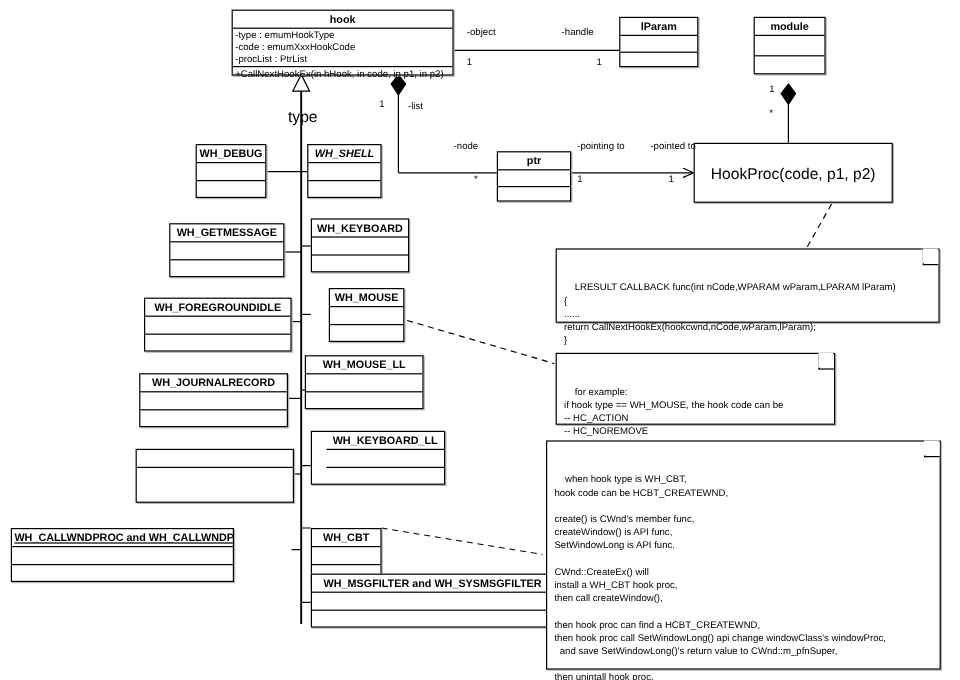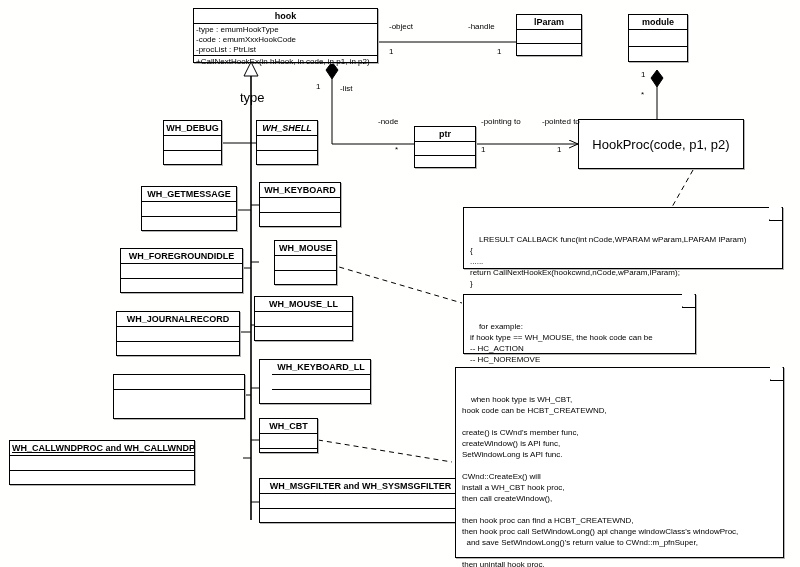--- a/index.html
+++ b/index.html
@@ -281,21 +281,21 @@
     <div class="attrs empty-row" style="height:15px;"></div>
     <div class="ops empty-row" style="height:15px;"></div>
   </div>
 
   <div class="uml-box" style="left:259px; top:359px; width:112px; height:45px;padding-left:12px;">
     <div class="title">WH_KEYBOARD_LL</div>
     <div class="attrs empty-row" style="height:15px;"></div>
     <div class="ops empty-row" style="height:15px;"></div>
   </div>
 
-  <div class="uml-box" style="left:259px; top:418px; width:59px; height:35px;">
+  <div class="uml-box" style="left:259px; top:440px; width:59px; height:52px;">
     <div class="title">WH_CBT</div>
     <div class="attrs empty-row" style="height:15px;"></div>
     <div class="ops empty-row" style="height:15px;"></div>
   </div>
 
   <div class="uml-box" style="left:259px; top:478px; width:203px; height:45px;">
     <div class="title">WH_MSGFILTER and WH_SYSMSGFILTER</div>
     <div class="attrs empty-row" style="height:15px;"></div>
     <div class="ops empty-row" style="height:15px;"></div>
   </div>

